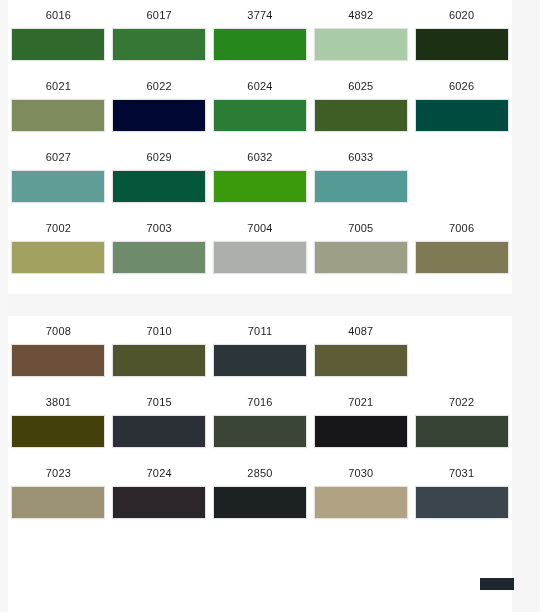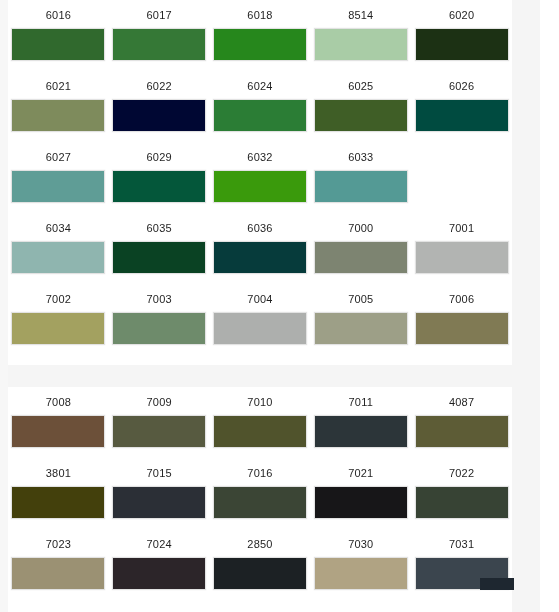--- a/index.html
+++ b/index.html
@@ -114,25 +114,25 @@
         <div class="swatch-row">
           <div class="swatch-cell">
             <div class="swatch-label">6016</div>
             <div class="swatch-chip" style="background: rgb(48, 105, 45);"></div>
           </div>
           <div class="swatch-cell">
             <div class="swatch-label">6017</div>
             <div class="swatch-chip" style="background: rgb(53, 120, 54);"></div>
           </div>
           <div class="swatch-cell">
-            <div class="swatch-label">6018</div>
+            <div class="swatch-label">3774</div>
             <div class="swatch-chip" style="background: rgb(38, 135, 28);"></div>
           </div>
           <div class="swatch-cell">
-            <div class="swatch-label">8514</div>
+            <div class="swatch-label">4892</div>
             <div class="swatch-chip" style="background: rgb(169, 204, 166);"></div>
           </div>
           <div class="swatch-cell">
             <div class="swatch-label">6020</div>
             <div class="swatch-chip" style="background: rgb(28, 49, 20);"></div>
           </div>
         </div>
         <div class="swatch-row">
           <div class="swatch-cell">
             <div class="swatch-label">6021</div>
@@ -164,42 +164,20 @@
             <div class="swatch-label">6029</div>
             <div class="swatch-chip" style="background: rgb(4, 87, 58);"></div>
           </div>
           <div class="swatch-cell">
             <div class="swatch-label">6032</div>
             <div class="swatch-chip" style="background: rgb(58, 154, 12);"></div>
           </div>
           <div class="swatch-cell">
             <div class="swatch-label">6033</div>
             <div class="swatch-chip" style="background: rgb(84, 154, 149);"></div>
-          </div>
-        </div>
-        <div class="swatch-row">
-          <div class="swatch-cell">
-            <div class="swatch-label">6034</div>
-            <div class="swatch-chip" style="background: rgb(143, 181, 175);"></div>
-          </div>
-          <div class="swatch-cell">
-            <div class="swatch-label">6035</div>
-            <div class="swatch-chip" style="background: rgb(10, 66, 35);"></div>
-          </div>
-          <div class="swatch-cell">
-            <div class="swatch-label">6036</div>
-            <div class="swatch-chip" style="background: rgb(6, 59, 59);"></div>
-          </div>
-          <div class="swatch-cell">
-            <div class="swatch-label">7000</div>
-            <div class="swatch-chip" style="background: rgb(125, 132, 113);"></div>
-          </div>
-          <div class="swatch-cell">
-            <div class="swatch-label">7001</div>
-            <div class="swatch-chip" style="background: rgb(178, 180, 178);"></div>
           </div>
         </div>
         <div class="swatch-row">
           <div class="swatch-cell">
             <div class="swatch-label">7002</div>
             <div class="swatch-chip" style="background: rgb(163, 161, 96);"></div>
           </div>
           <div class="swatch-cell">
             <div class="swatch-label">7003</div>
             <div class="swatch-chip" style="background: rgb(110, 139, 107);"></div>
@@ -219,24 +197,20 @@
         </div>
       </div>
       <div class="card-gap"></div>
       <div class="swatch-card">
         <div class="swatch-row">
           <div class="swatch-cell">
             <div class="swatch-label">7008</div>
             <div class="swatch-chip" style="background: rgb(108, 80, 57);"></div>
           </div>
           <div class="swatch-cell">
-            <div class="swatch-label">7009</div>
-            <div class="swatch-chip" style="background: rgb(87, 90, 64);"></div>
-          </div>
-          <div class="swatch-cell">
             <div class="swatch-label">7010</div>
             <div class="swatch-chip" style="background: rgb(80, 83, 44);"></div>
           </div>
           <div class="swatch-cell">
             <div class="swatch-label">7011</div>
             <div class="swatch-chip" style="background: rgb(44, 53, 57);"></div>
           </div>
           <div class="swatch-cell">
             <div class="swatch-label">4087</div>
             <div class="swatch-chip" style="background: rgb(93, 92, 54);"></div>

